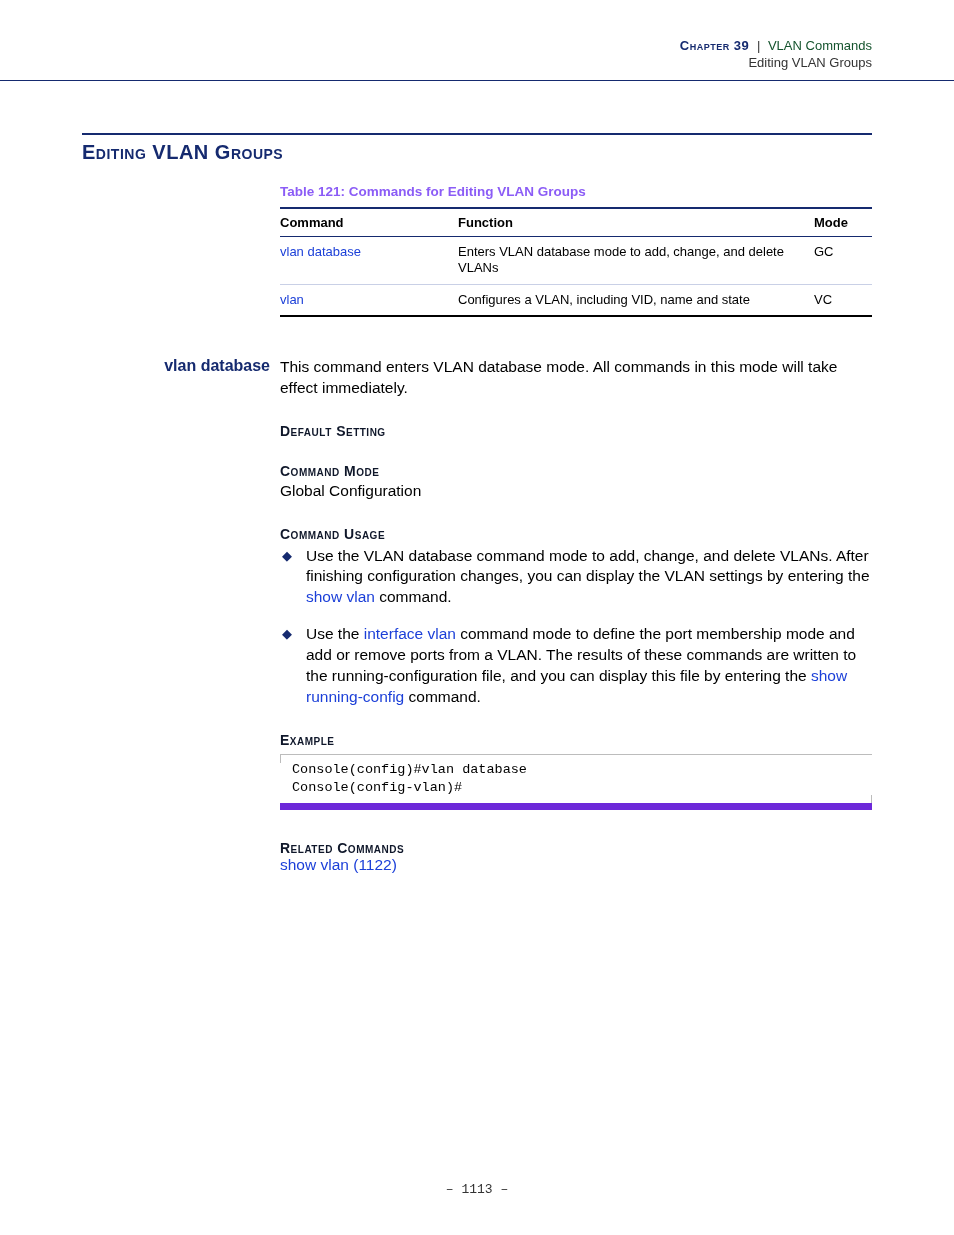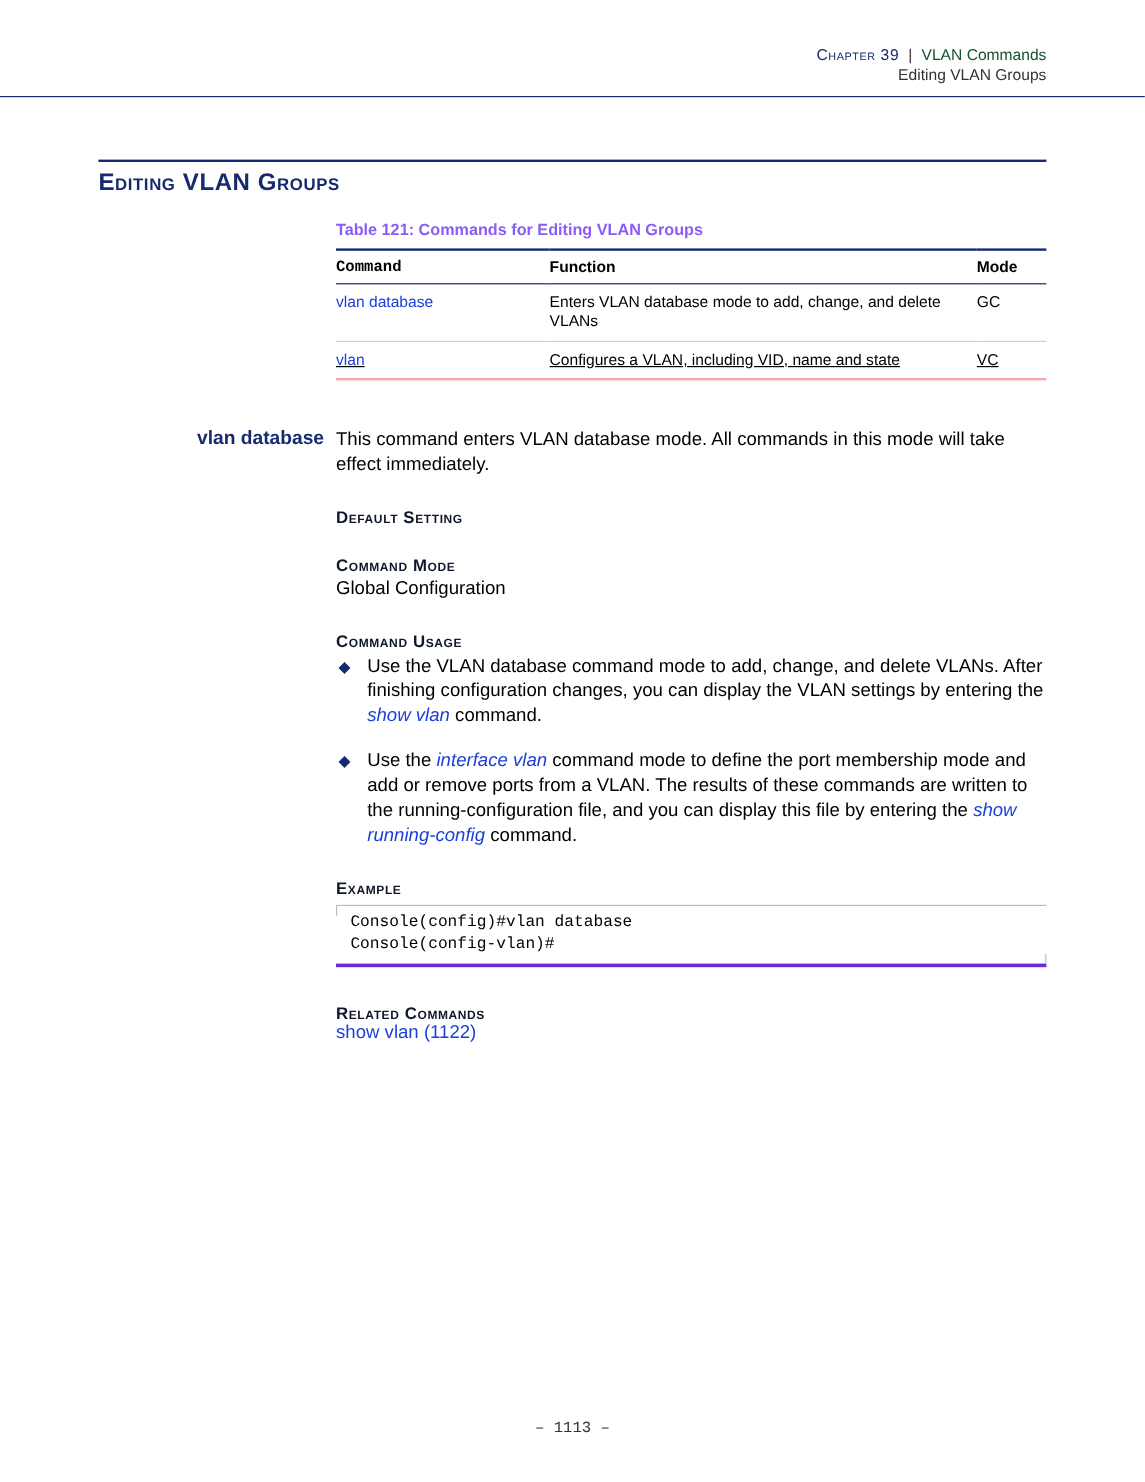--- a/index.html
+++ b/index.html
@@ -16,21 +16,21 @@
     box-sizing: border-box;
   }
   .header-area {
     padding: 38px 82px 0 82px;
     text-align: right;
     font-size: 13px;
     color: #000;
   }
   .header-line1 .chapter-label {
     color: #152a6f;
-    font-weight: normal;
+    font-weight: bold;
     font-variant: small-caps;
     letter-spacing: 0.5px;
   }
   .header-line1 .chapter-sep {
     color: #333;
     margin: 0 4px;
   }
   .header-line1 .chapter-title {
     color: #14532d;
   }
@@ -80,24 +80,23 @@
     border-bottom: 1px solid #152a6f;
     padding: 6px 8px 6px 0;
   }
   table.cmd-table td {
     padding: 7px 8px 7px 0;
     vertical-align: top;
     border-bottom: 1px solid #c9d0e6;
     line-height: 1.25;
   }
   table.cmd-table tr:last-child td {
-    border-bottom: 2px solid #fca5a5;
-    text-decoration: underline;
-  }
-  .col-command { width: 170px; font-family: Liberation Mono, monospace; }
+    border-bottom: 2px solid #000000;
+  }
+  .col-command { width: 170px; }
   .col-mode { width: 50px; }
   .cmd-link { color: #1b3fd8; }
   .command-entry {
     margin-top: 40px;
   }
   .entry-row {
     display: flex;
     align-items: flex-start;
   }
   .entry-label {
@@ -140,24 +139,24 @@
     line-height: 1.35;
   }
   ul.diamond li::before {
     content: "◆";
     color: #152a6f;
     position: absolute;
     left: 2px;
     top: 1px;
     font-size: 13px;
   }
-  .inline-link { color: #1b3fd8; font-style: italic; }
+  .inline-link { color: #1b3fd8; }
   .example-box {
     border-top: 1px solid #bcbcbc;
-    border-bottom: 3px solid #6d28d9;
+    border-bottom: 7px solid #6d28d9;
     padding: 6px 0 6px 12px;
     margin-top: 6px;
     font-family: "Courier New", Courier, monospace;
     font-size: 13.5px;
     white-space: pre;
     position: relative;
     line-height: 1.35;
   }
   .example-box::before {
     content: "";

